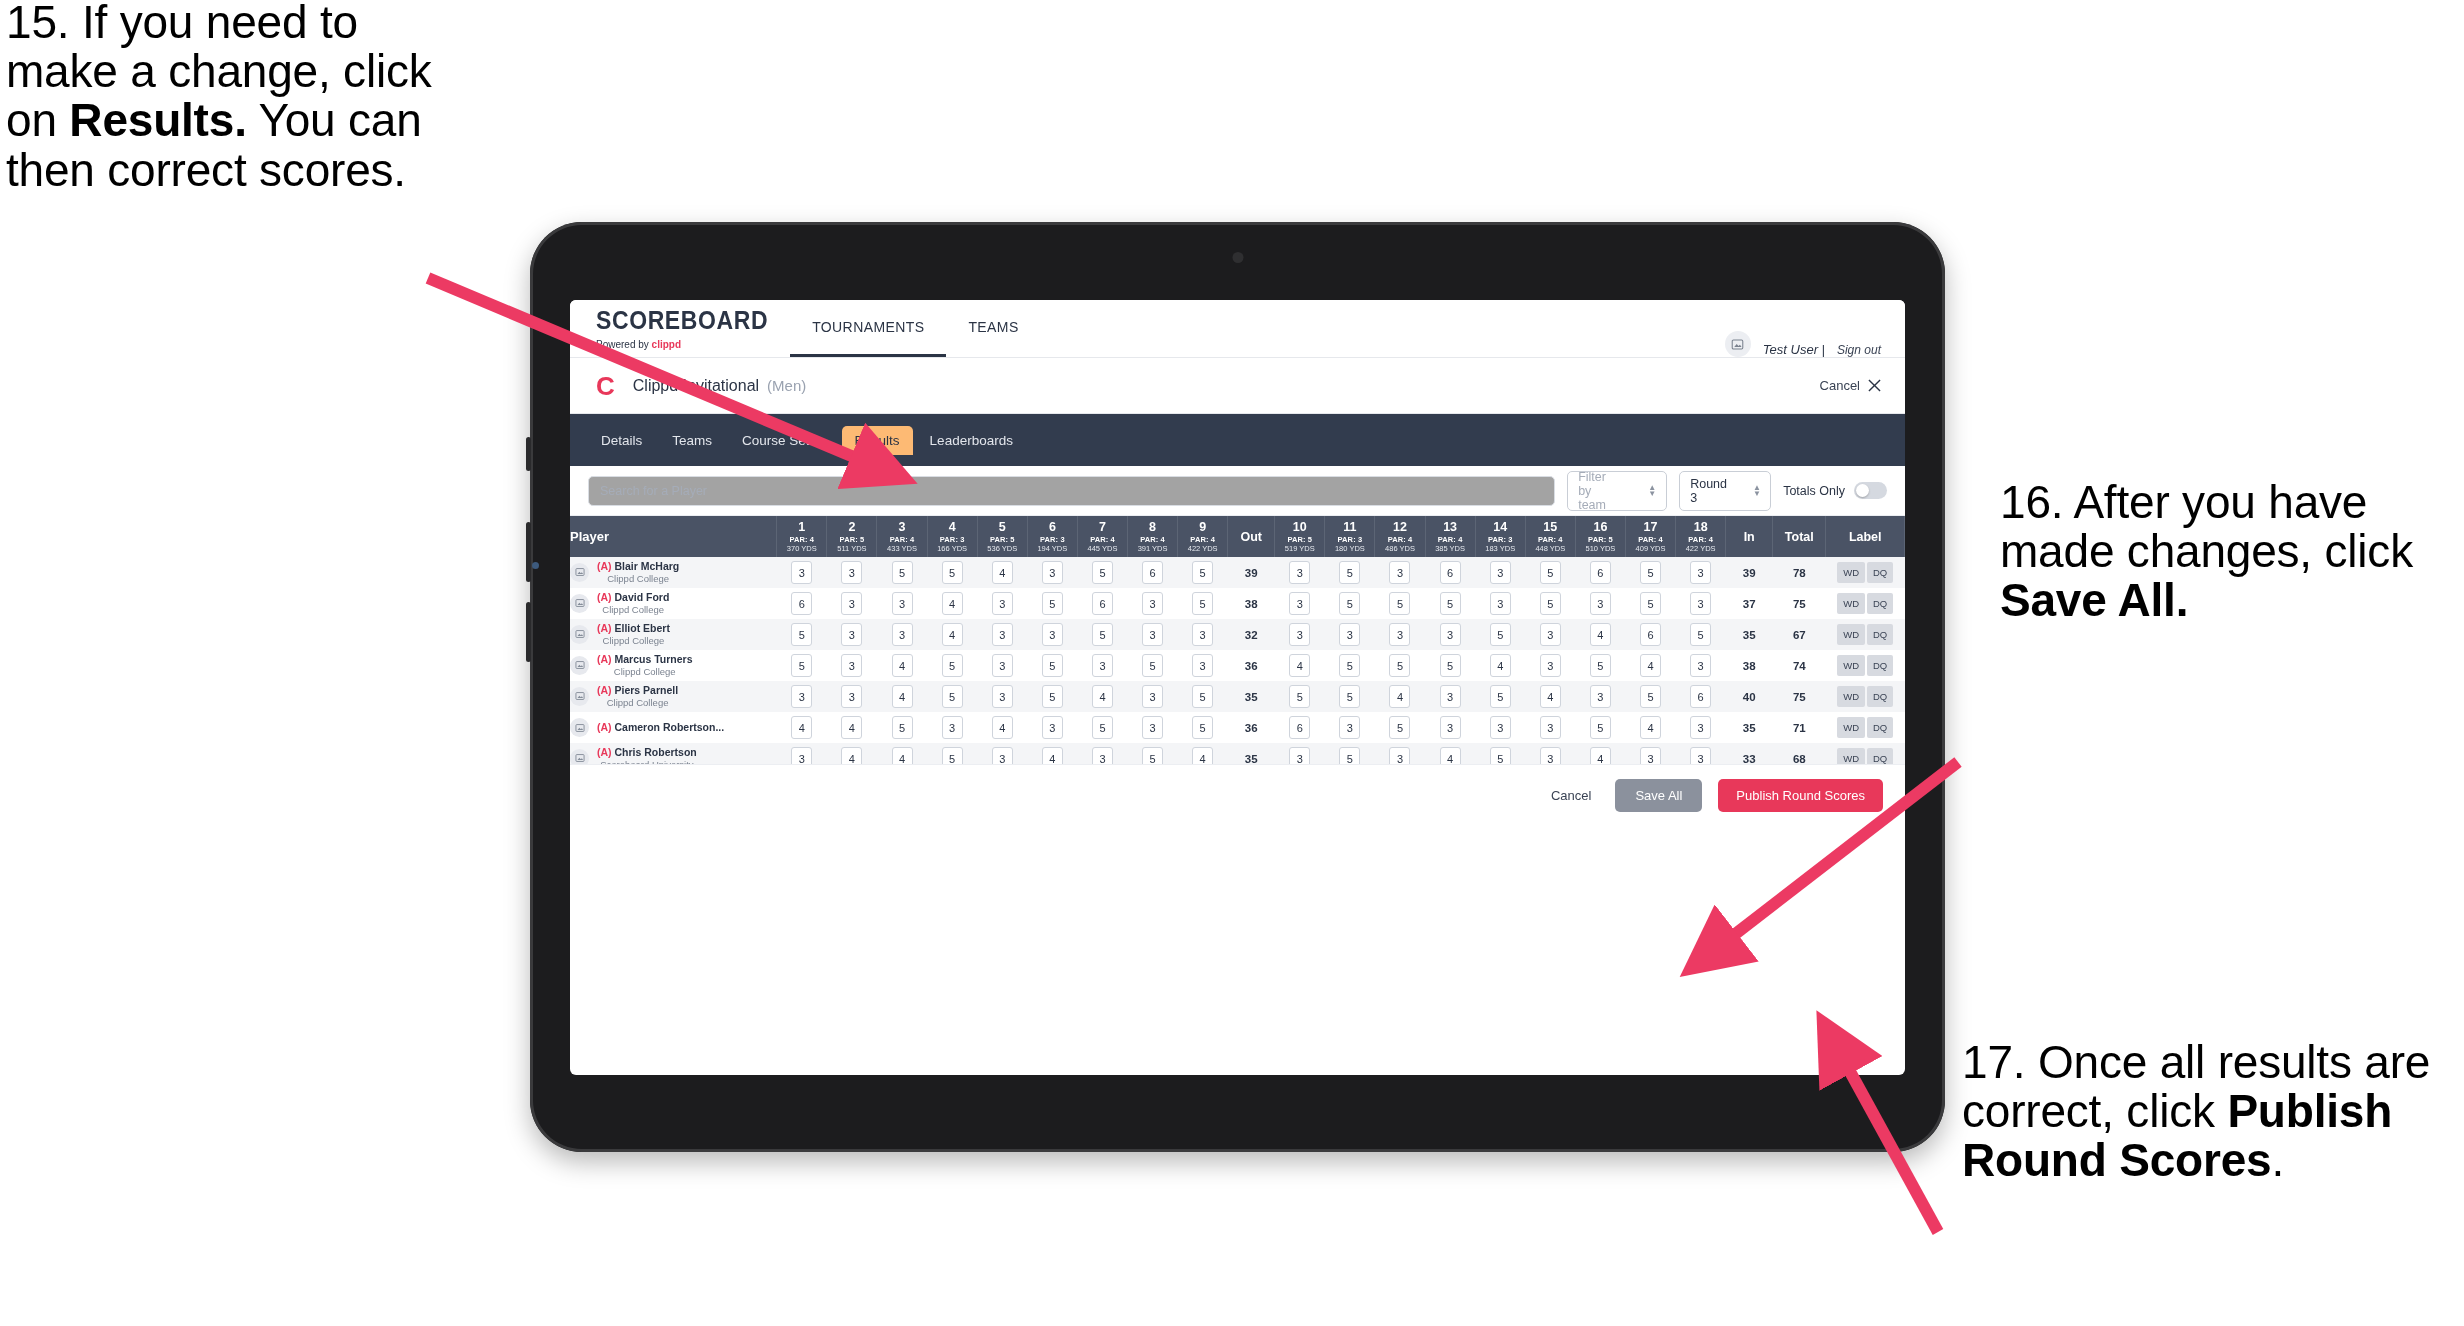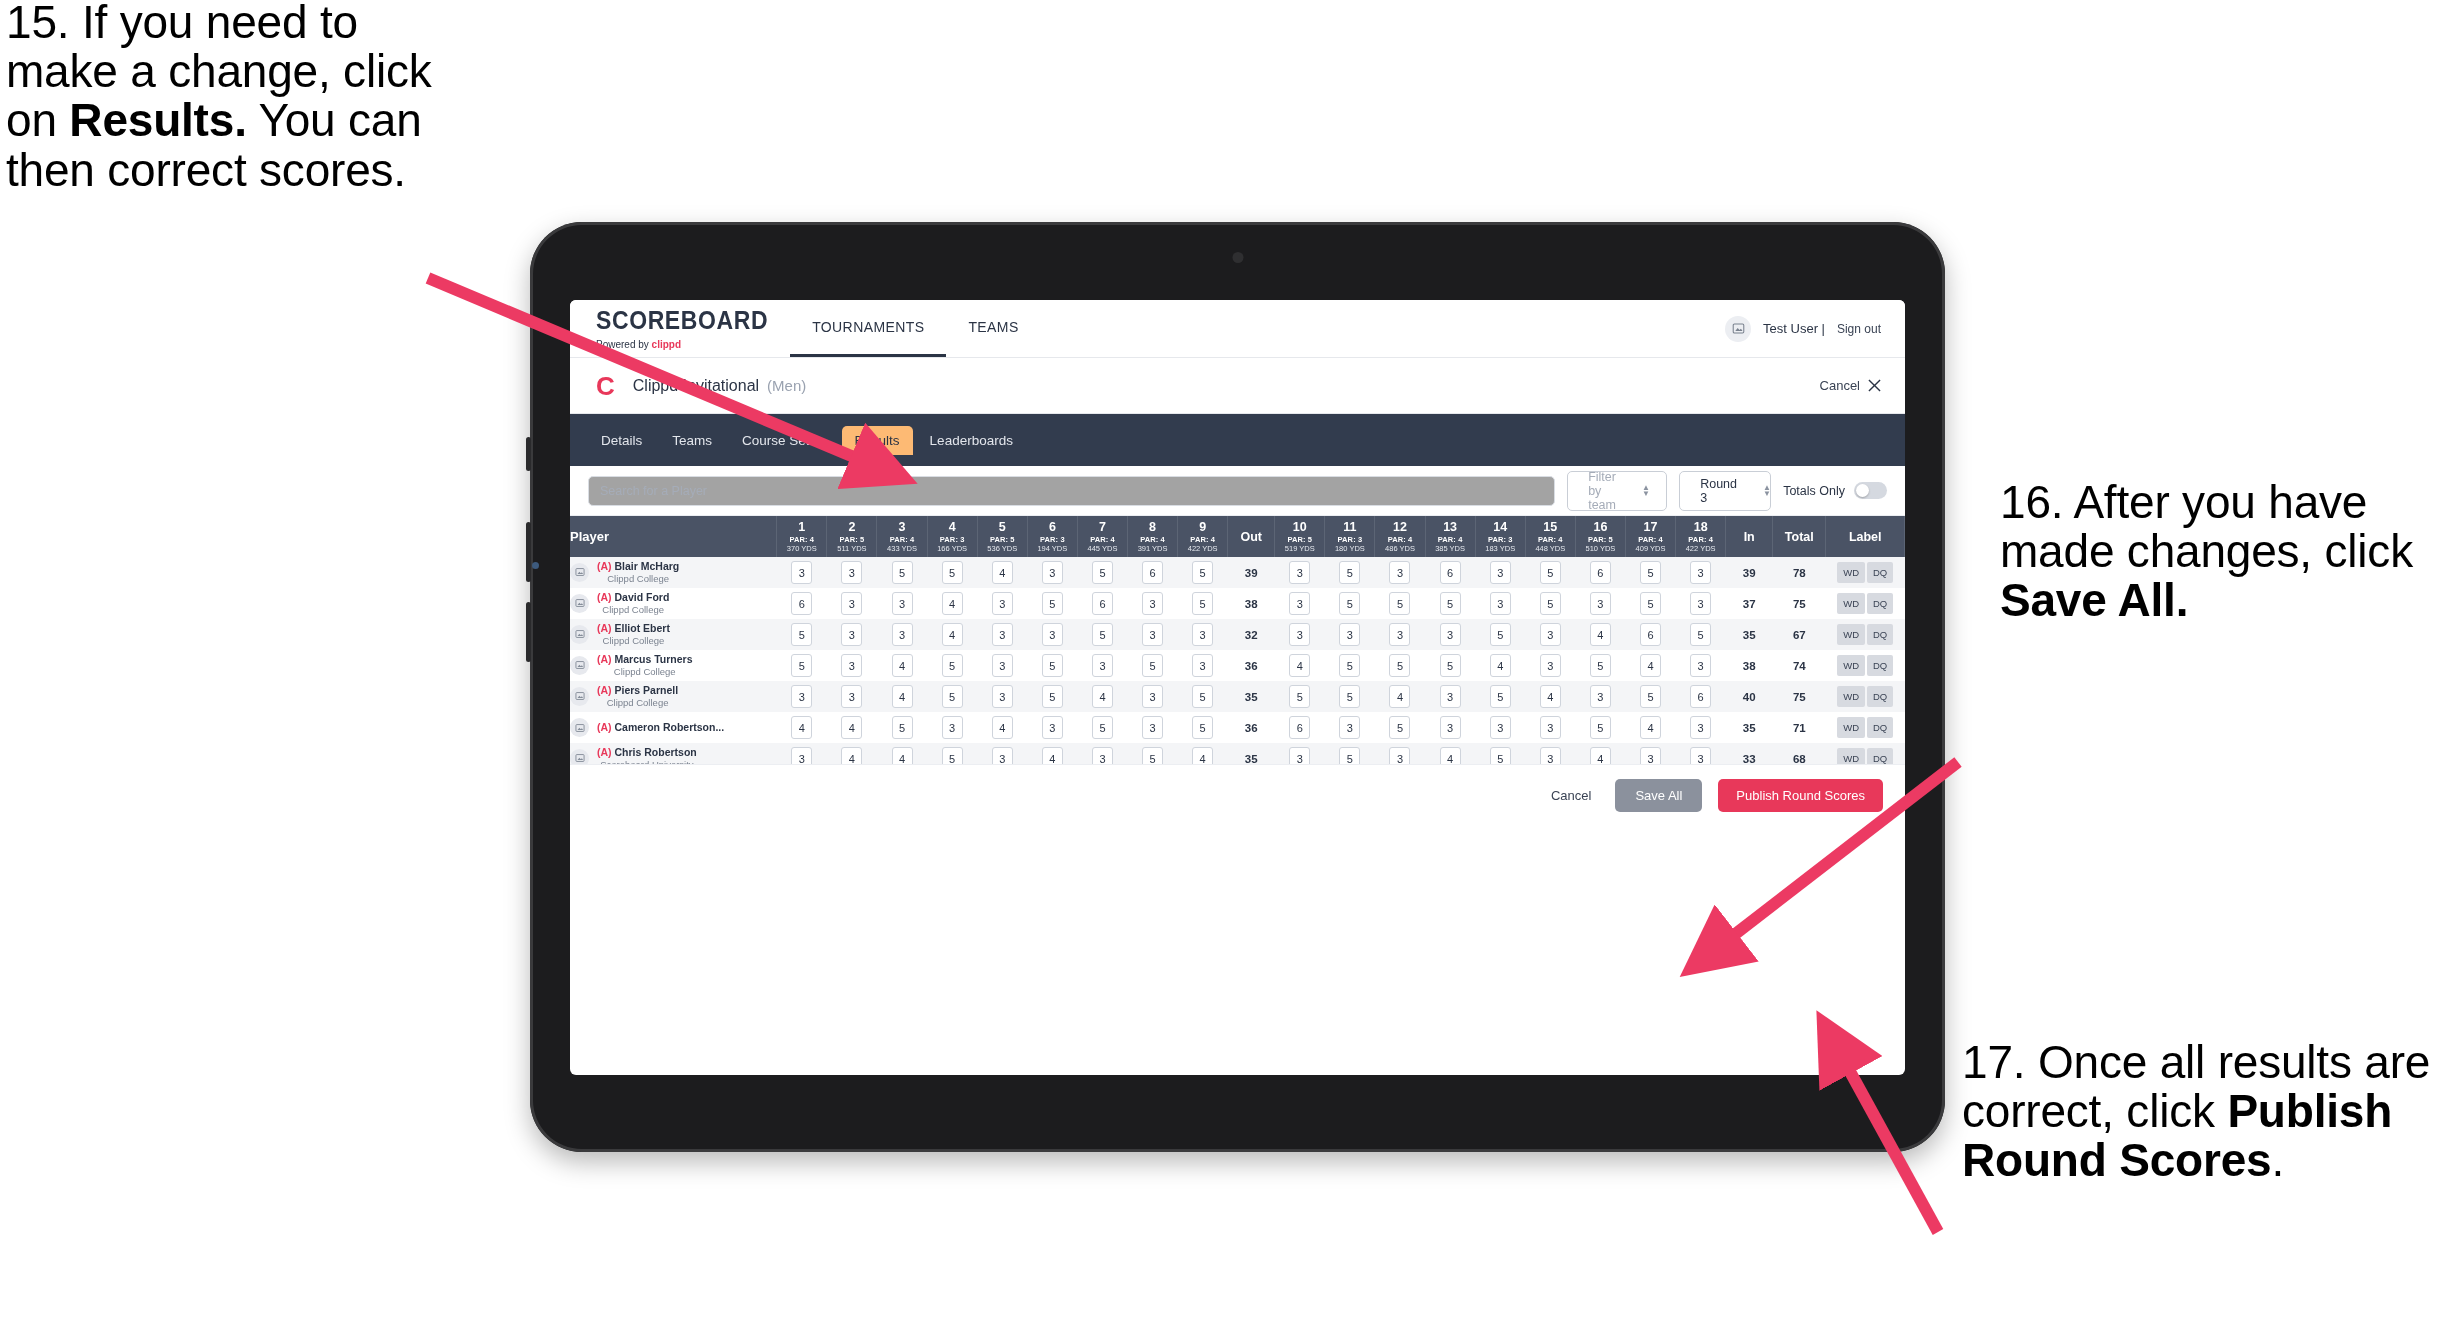--- a/index.html
+++ b/index.html
@@ -67,21 +67,21 @@
   }
   .brand-sub { font-size: 10px; color: #2b3445; margin-top: 5px; }
   .brand-sub .pink { color: #e8385a; font-weight: 700; }
   .navtabs { display: flex; align-items: stretch; }
   .navtab {
     display: flex; align-items: center; padding: 0 22px;
     font-size: 14px; color: #2b3445; letter-spacing: .4px;
     border-bottom: 3px solid transparent; cursor: pointer;
   }
   .navtab.active { border-bottom-color: #2b3445; }
-  .userbox { margin-left: auto; display: flex; align-items: center; gap: 12px; padding-right: 24px; font-size: 13px; color: #2b3445; }
+  .userbox { margin-left: auto; display: flex; align-items: flex-end; gap: 12px; padding-right: 24px; font-size: 13px; color: #2b3445; font-style: italic; }
   .avatar { width: 26px; height: 26px; border-radius: 50%; background: #eceef2; display:flex; align-items:center; justify-content:center; }
   .avatar svg { width: 13px; height: 13px; }
   .signout { font-size: 12px; color: #3a4354; cursor: pointer; }
 
   
   .tourbar {
     height: 56px; background: #fff; border-bottom: 1px solid #e6e8ec;
     display: flex; align-items: center; padding: 0 24px 0 26px;
   }
   .clogo { font-size: 26px; font-weight: 700; color: #e8385a; margin-right: 18px; line-height: 1; }
@@ -105,21 +105,21 @@
     padding: 0 18px; gap: 12px; border-bottom: 1px solid #eceef2;
   }
   .search-input {
     flex: 1; height: 30px; border: 1px solid #d9dde3; border-radius: 5px;
     font-size: 12.5px; color: #2b3445; padding: 0 11px; background: #a3a3a3;
     font-family: "Liberation Sans", sans-serif;
   }
   .search-input::placeholder { color: #a5acb8; }
   .selbox {
     height: 40px; border: 1px solid #c9ced6; border-radius: 5px;
-    display: flex; align-items: center; gap: 26px; padding: 0 20px;
+    display: flex; align-items: center; gap: 26px; padding: 0 10px;
     font-size: 12.5px; background: #fff; cursor: pointer; color: #2b3445;
   }
   .selbox.placeholder { color: #a5acb8; }
   .sel-team { width: 100px; }
   .sel-round { width: 92px; justify-content: space-between; }
   .chev { margin-left: auto; display: flex; flex-direction: column; gap: 2px; color: #8b93a0; font-size: 8px; line-height: 6px; }
   .totals-wrap { display: flex; align-items: center; gap: 9px; font-size: 12.5px; color: #2b3445; }
   .toggle { width: 33px; height: 17px; border-radius: 9px; background: #d5d9e0; position: relative; cursor: pointer; }
   .toggle .knob { position: absolute; left: 2px; top: 2px; width: 13px; height: 13px; border-radius: 50%; background: #fff; box-shadow: 0 1px 2px rgba(0,0,0,.25); }
 

